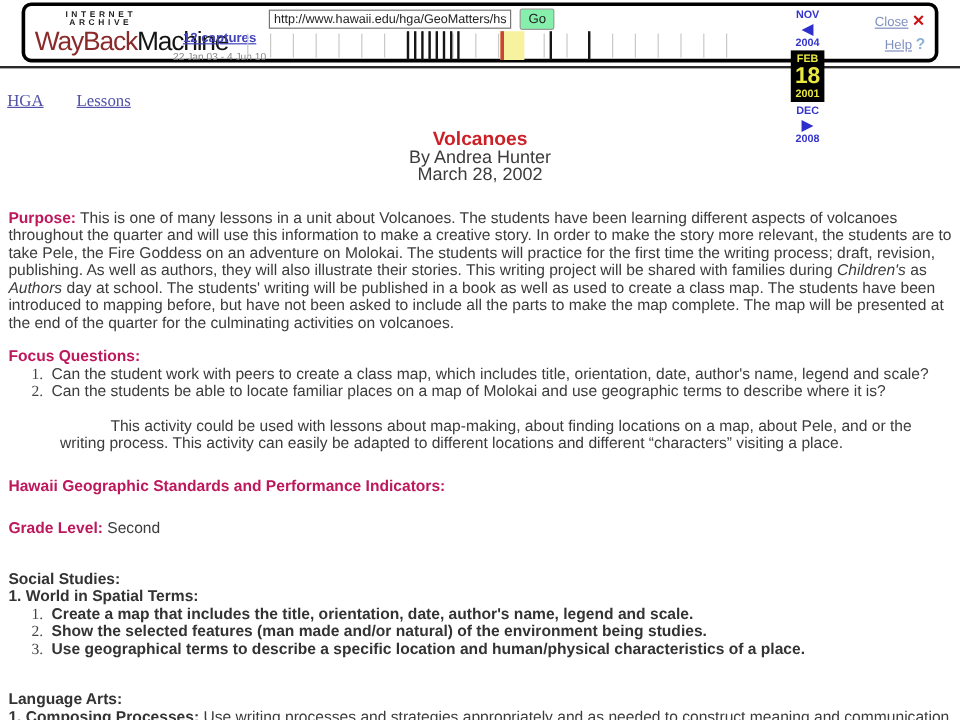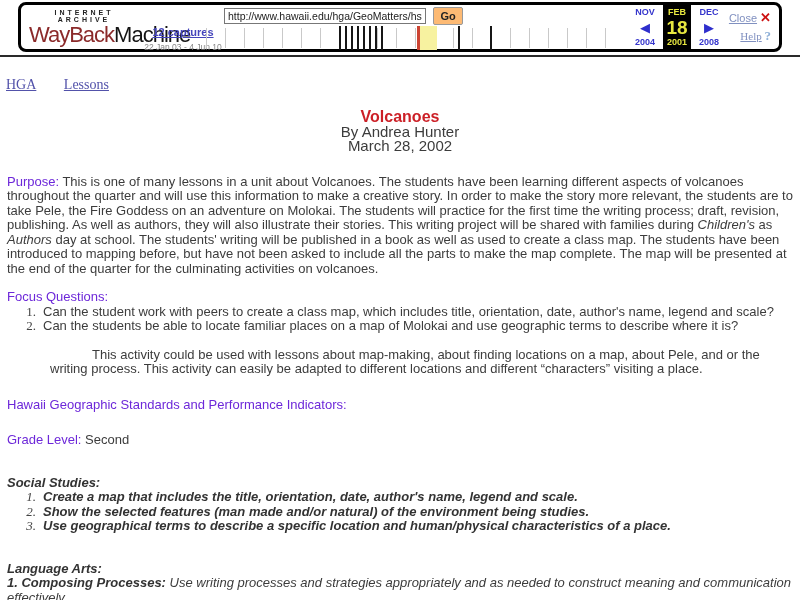--- a/index.html
+++ b/index.html
@@ -15,63 +15,63 @@
     font-family:"Liberation Sans", sans-serif; white-space:nowrap; }
   .wb-logo .wm .wb { color:#8b2a2a; }
   .wb-logo .wm .mc { color:#141414; }
   .wb-captures { position:absolute; left:112px; top:17px; width:100px; text-align:center; }
   .wb-captures a { font-size:11px; font-weight:bold; color:#4444bb; text-decoration:underline; cursor:pointer; }
   .wb-captures .range { font-size:8.5px; color:#888; margin-top:2px; }
   .wb-urlrow { position:absolute; left:203px; top:1px; }
   .wb-urlrow input { width:202px; height:16px; font-size:10.5px; border:1px solid #777;
     padding:1px 3px; color:#222; font-family:"Liberation Sans", sans-serif; }
   .wb-urlrow button { height:18px; font-size:11px; margin-left:3px; padding:0 6px;
-    background:#fdba74; border:1px solid #999; border-radius:2px; color:#222; cursor:pointer;font-weight:bold; }
+    background:#86efac; border:1px solid #999; border-radius:2px; color:#222; cursor:pointer; }
   .wb-timeline { position:absolute; left:185px; top:20px; width:415px; height:26px; cursor:pointer; }
   .wb-timeline .tick { position:absolute; top:3px; width:1px; height:20px; background:#c9c9c9; }
   .wb-timeline .bar { position:absolute; top:1px; width:2px; height:24px; background:#161616; }
   .wb-timeline .highlight { position:absolute; top:1px; height:24px; background:#f7f2a0;
     border-left:3px solid #cc4433; }
-  .wb-nav { position:absolute; left:608px; top:0; height:44px; display:flex; }
+  .wb-nav { position:absolute; left:636px; top:0; height:44px; display:flex;flex-direction:column; }
   .wb-nav .col { width:32px; display:flex; flex-direction:column; justify-content:space-between;
     text-align:center; padding:2px 0; }
   .wb-nav .col.cur { background:#000; width:28px; margin:0 2px; }
   .wb-nav .mo, .wb-nav .yr { font-size:9px; font-weight:bold; color:#3535cc; cursor:pointer; }
   .wb-nav .col.cur .mo, .wb-nav .col.cur .yr { color:#e8e840; }
   .wb-nav .day { font-size:19px; font-weight:bold; color:#e8e840; line-height:1; }
   .wb-nav .arrow { font-size:13px; color:#2e2ecc; line-height:1; cursor:pointer; }
   .wb-close { position:absolute; right:8px; top:5px; font-size:11px; }
-  .wb-help  { position:absolute; right:8px; bottom:5px; font-size:11px;font-family:Liberation Serif, serif; }
+  .wb-help  { position:absolute; right:8px; bottom:5px; font-size:11px; }
   .wb-close a, .wb-help a { color:#8090c0; text-decoration:underline; cursor:pointer; }
   .wb-close .x { color:#cc1111; font-weight:bold; font-size:13px; }
   .wb-help .q { color:#8fb0d8; font-weight:bold; font-size:13px; }
 
   .top-divider { height:2px; background:#2a2a2a; margin-top:3px; }
 
   
   .links-row { padding:20px 6px 0 6px; font-family:"Liberation Serif", serif; font-size:14px; }
   .links-row a { color:#5252aa; text-decoration:underline; margin-right:24px; cursor:pointer; }
 
   
   .doc { padding:0 7px; font-size:13px; line-height:14.5px; }
   .t-center { text-align:center; }
   .doc-title { margin-top:17px; font-size:16px; font-weight:bold; color:#cc2027; }
   .doc-sub { font-size:15px; color:#3c3c3c; }
-  .red-b { color:#6d28d9; font-weight:normal; }
+  .red-b { color:#be185d; font-weight:bold; }
   .blk-b { color:#333; font-weight:bold; }
   p.body-p { margin-top:21px; }
   .sect { margin-top:14px; }
   ol.plain { list-style:none; }
   ol.plain li { display:flex; }
   ol.plain .num { flex:none; width:36px; text-align:right; padding-right:7px;
     font-family:"Liberation Serif", serif; color:#444; }
   ol.plain.bold li .txt { font-weight:bold; color:#333; }
   .indent-first { text-indent:42px;margin-left:43px; }
   .gap-lg { margin-top:21px; }
-  .gap-xl { margin-top:28px;font-style:italic; }
+  .gap-xl { margin-top:28px; }
   i { font-style:italic; }
 </style>
 </head>
 <body>
 
 <div class="wb-toolbar">
   <div class="wb-logo">
     <div class="ia">INTERNET ARCHIVE</div>
     <div class="wm"><span class="wb">WayBack</span><span class="mc">Machine</span></div>
   </div>
@@ -182,20 +182,21 @@
   <div class="sect">
     <div class="indent-first">This activity could be used with lessons about map-making, about finding locations on a map, about Pele, and or the writing process. This activity can easily be adapted to different locations and different “characters” visiting a place.</div>
   </div>
 
   <div class="gap-lg red-b">Hawaii Geographic Standards and Performance Indicators:</div>
 
   <div class="gap-lg"><span class="red-b">Grade Level:</span><span>  Second</span></div>
 
   <div class="gap-xl">
     <div class="blk-b">Social Studies:</div>
+    <div><span class="blk-b">1.</span><span class="blk-b">  World in Spatial Terms:</span></div>
     <ol class="plain bold">
       <li>
           <span class="num">1.</span>
           <span class="txt">Create a map that includes the title, orientation, date, author's name, legend and scale.</span>
         </li>
       <li>
           <span class="num">2.</span>
           <span class="txt">Show the selected features (man made and/or natural) of the environment being studies.</span>
         </li>
       <li>

